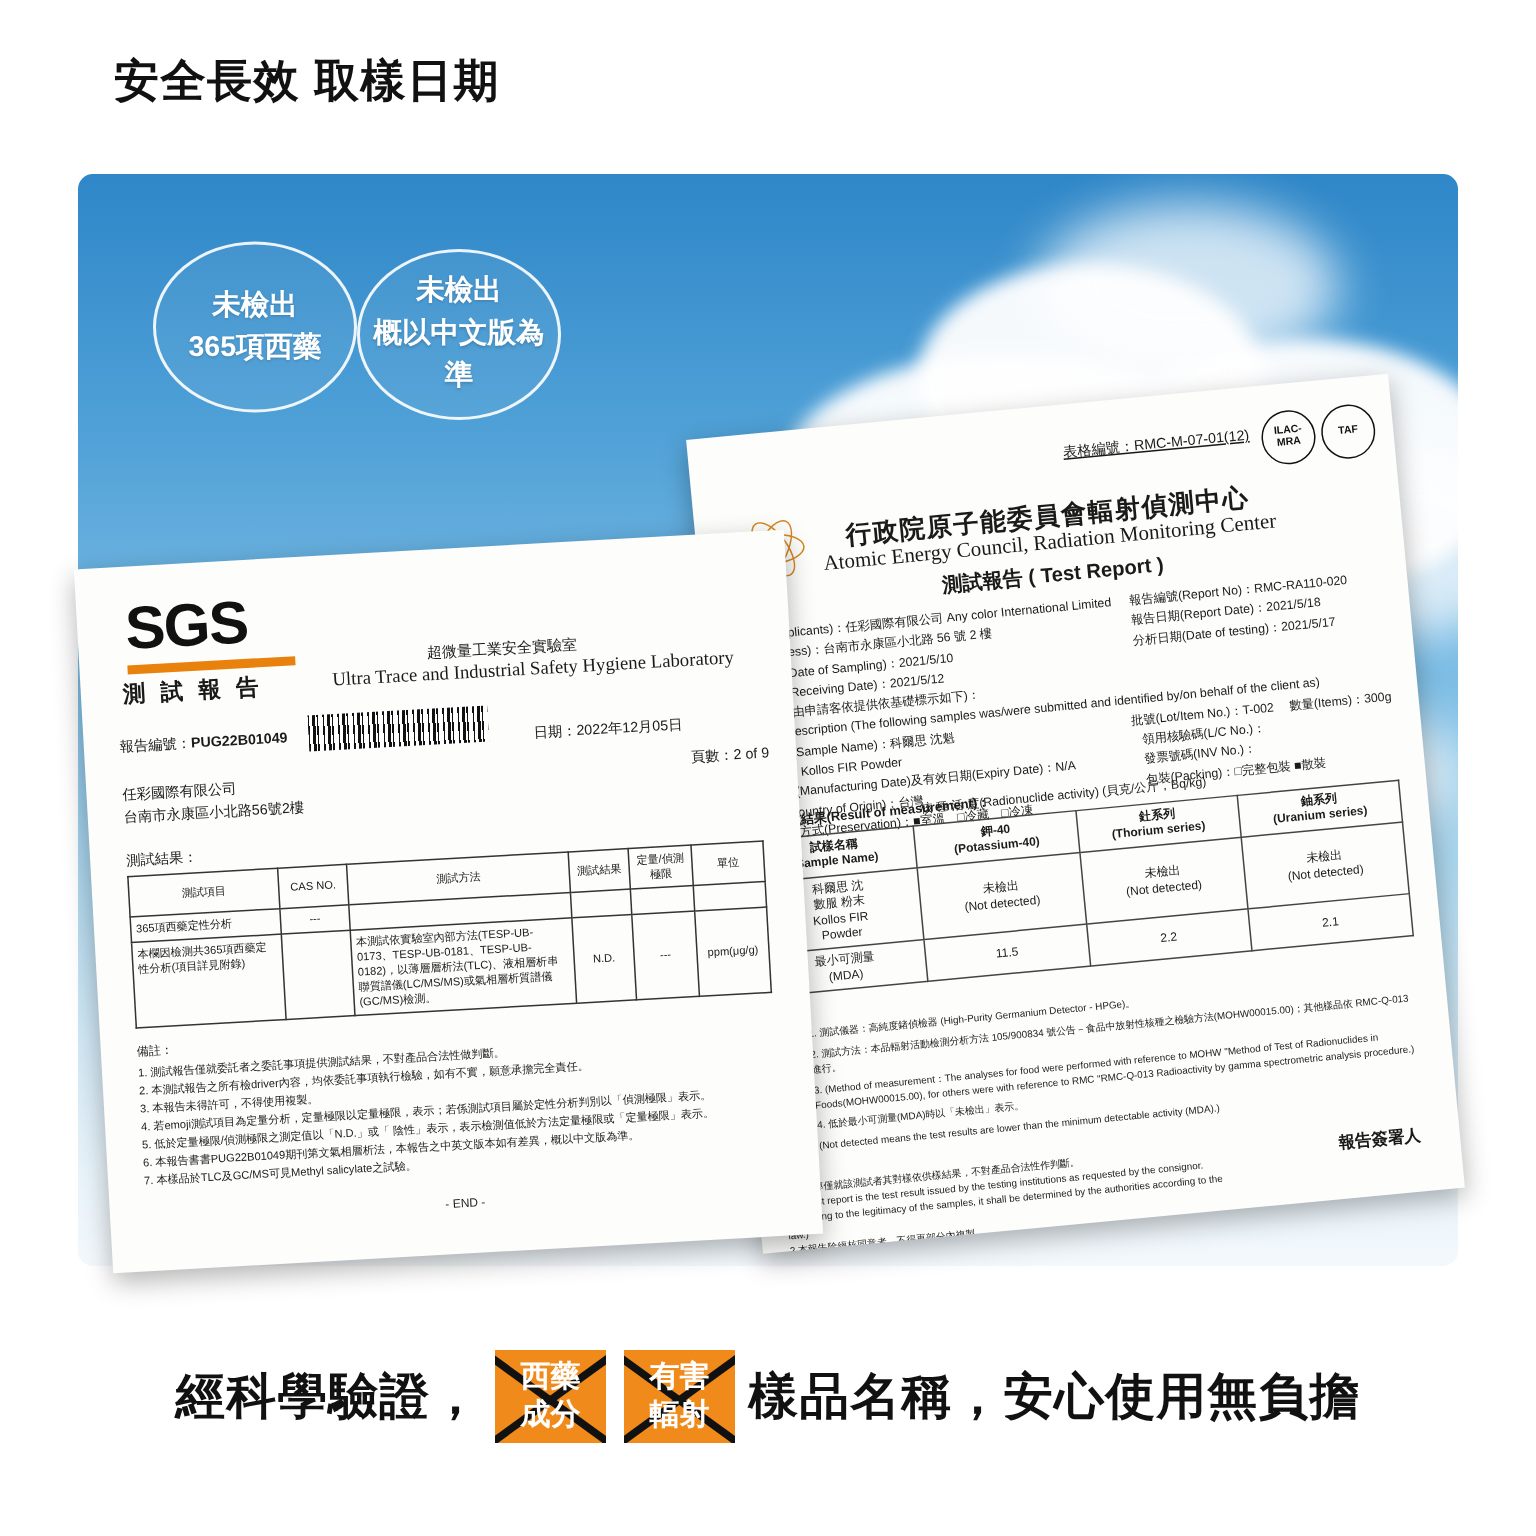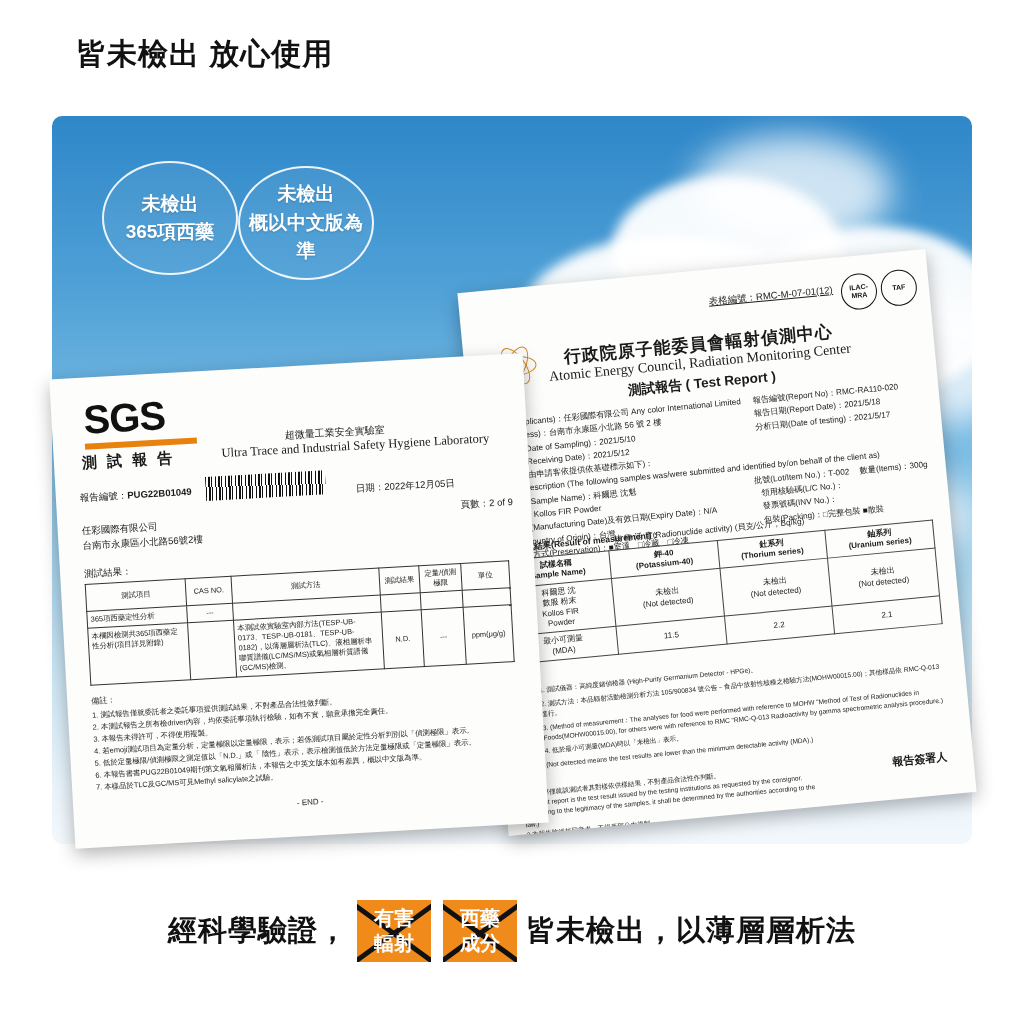--- a/index.html
+++ b/index.html
@@ -404,21 +404,21 @@
     left: 0;
     right: 0;
     top: 896px;
     height: 70px;
     display: flex;
     align-items: center;
     justify-content: center;
     gap: 6px;
   }
   .cap-text {
-    font-size: 29px;
+    font-size: 33px;
     font-weight: bold;
     color: #111111;
     letter-spacing: 1px;
   }
   .cap-chip {
     position: relative;
     width: 74px;
     height: 62px;
     background: #f08a1a;
     color: #ffffff;
@@ -444,21 +444,21 @@
   }
   .cap-chip::before { transform: rotate(36deg); }
   .cap-chip::after  { transform: rotate(-36deg); }
   .cap-chip span { position: relative; z-index: 2; }
 </style>
 </head>
 <body>
 
 <div class="page">
 
-  <div class="headline">皆未檢出 放心使用</div>
+  <div class="headline">安全長效 取樣日期</div>
 
   <div class="sky">
     <div class="cloud" style="left:470px;top:120px;width:300px;height:160px;"></div>
     <div class="cloud" style="left:560px;top:60px;width:230px;height:150px;"></div>
     <div class="cloud" style="left:690px;top:110px;width:260px;height:170px;"></div>
     <div class="cloud" style="left:430px;top:190px;width:330px;height:120px;"></div>
     <div class="cloud cloud-soft" style="left:640px;top:20px;width:200px;height:110px;"></div>
     <div class="cloud cloud-soft" style="left:760px;top:180px;width:220px;height:130px;"></div>
     <div class="cloud cloud-soft" style="left:120px;top:330px;width:360px;height:120px;"></div>
     <div class="cloud cloud-soft" style="left:500px;top:330px;width:420px;height:140px;"></div>
@@ -670,23 +670,23 @@
       <div>5. 低於定量極限/偵測極限之測定值以「N.D.」或「 陰性」表示，表示檢測值低於方法定量極限或「定量極限」表示。</div>
       <div>6. 本報告書書PUG22B01049期刊第文氣相層析法，本報告之中英文版本如有差異，概以中文版為準。</div>
       <div>7. 本樣品於TLC及GC/MS可見Methyl salicylate之試驗。</div>
     </div>
     <div class="sgs-end">- END -</div>
   </div>
 
   <div class="caption">
     <span class="cap-text">經科學驗證，</span>
     <span class="cap-chip">
+      <span>西藥</span>
+      <span>成分</span>
+    </span>
+    <span class="cap-chip">
       <span>有害</span>
       <span>輻射</span>
     </span>
-    <span class="cap-chip">
-      <span>西藥</span>
-      <span>成分</span>
-    </span>
-    <span class="cap-text">皆未檢出，以薄層層析法</span>
+    <span class="cap-text">樣品名稱，安心使用無負擔</span>
   </div>
 
 </div>
 
 </body></html>

